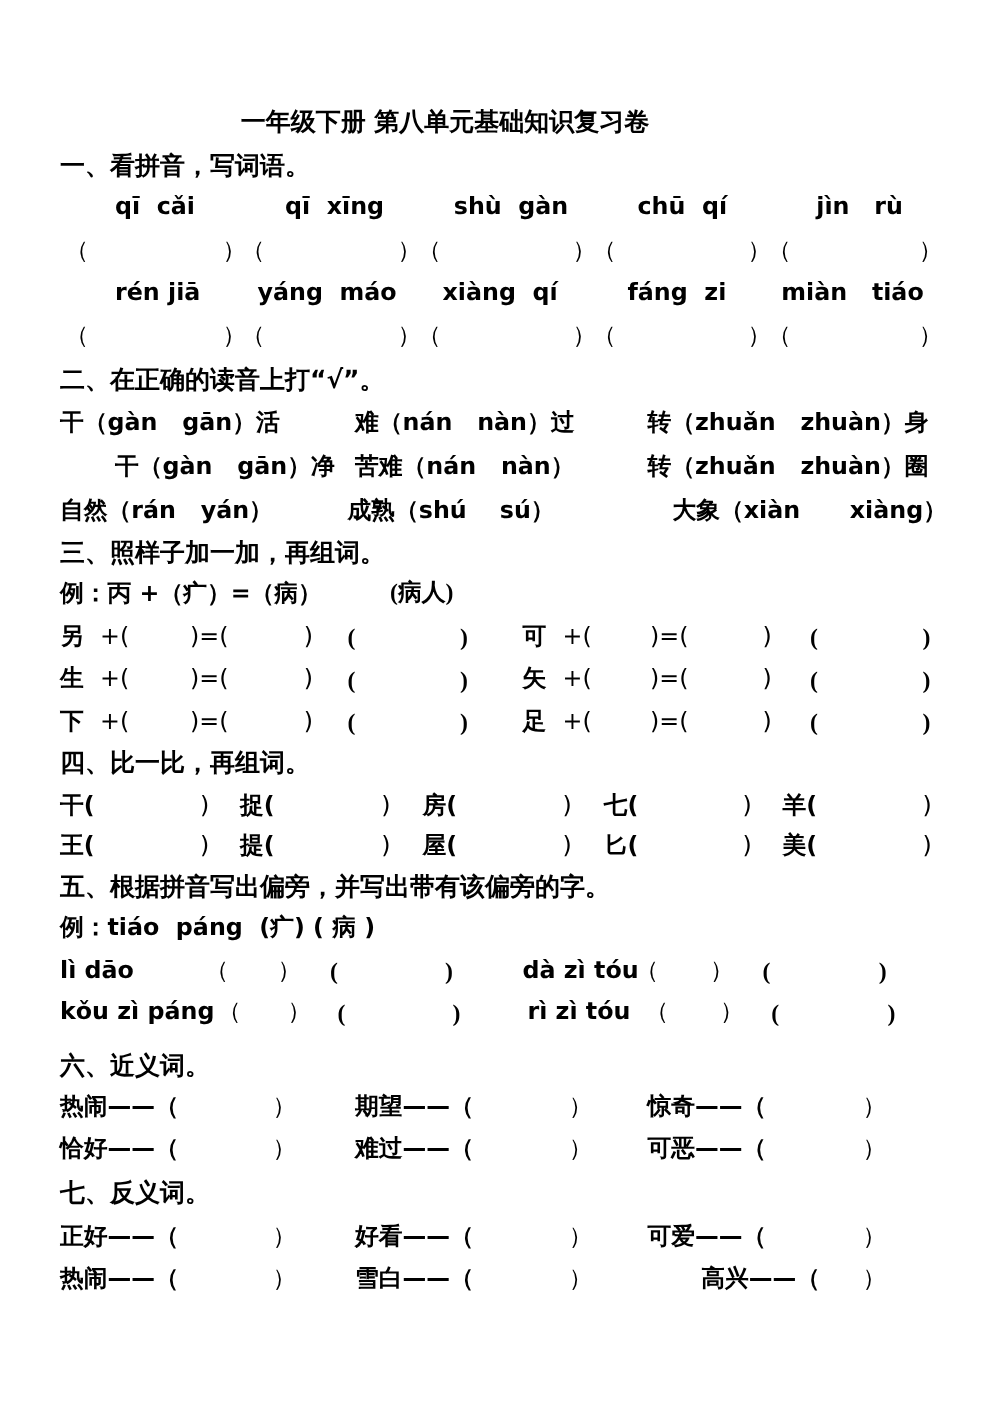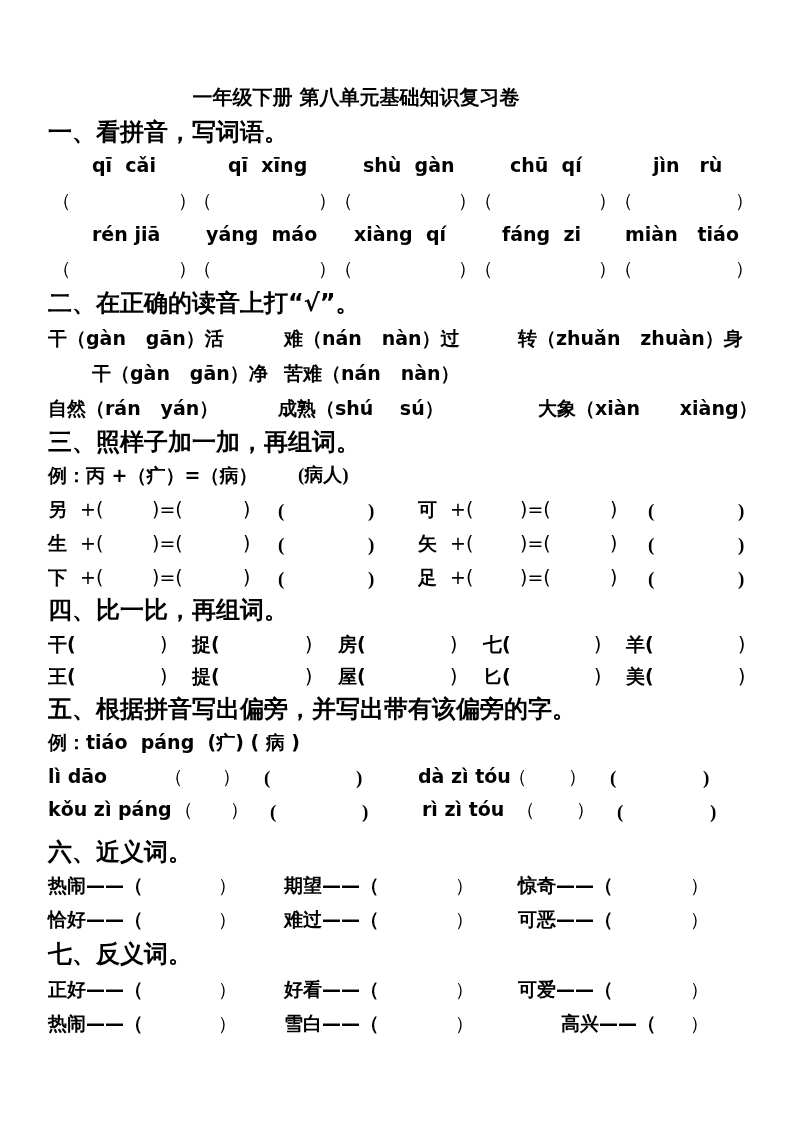--- a/index.html
+++ b/index.html
@@ -2,21 +2,21 @@
 <html><head>
 <meta charset="utf-8">
 <style>
   html, body { margin: 0; padding: 0; background: #ffffff; }
   body { width: 793px; height: 1122px; position: relative; overflow: hidden;
          font-family: "DejaVu Sans", "Liberation Sans", sans-serif; color: #000; }
   .page { position: absolute; left: 0; top: 0; width: 793px; height: 1122px; }
   .t { position: absolute; white-space: pre; font-size: 19px; line-height: 24px; font-weight: bold; }
   .title { position: absolute; top: 84px; left: 0; width: 712px; text-align: center;
            font-size: 20px; font-weight: bold; line-height: 26px; }
-  .heading { font-size: 24px; }
+  .heading { font-size: 20px; }
   .py { font-family: "DejaVu Sans", sans-serif; font-weight: bold; font-size: 19px; }
   .paren { font-weight: normal; }
   .serif { font-family: "Liberation Serif", "DejaVu Serif", serif; font-weight: bold; }
 </style>
 </head>
 <body>
 
 <div class="page">
 
   <div class="title">一年级下册 第八单元基础知识复习卷</div>
@@ -56,27 +56,28 @@
   <div class="t paren" style="left:598px;top:256px;">）</div>
   <div class="t paren" style="left:614px;top:256px;">（</div>
   <div class="t paren" style="left:735px;top:256px;">）</div>
 
   <div class="t heading" style="left:48px;top:291px;">二、在正确的读音上打“√”。</div>
   <div class="t" style="left:48px;top:326px;">干（gàn   gān）活</div>
   <div class="t" style="left:284px;top:326px;">难（nán   nàn）过</div>
   <div class="t" style="left:518px;top:326px;">转（zhuǎn   zhuàn）身</div>
   <div class="t" style="left:48px;top:361px;margin-left:44px;">干（gàn   gān）净</div>
   <div class="t" style="left:284px;top:361px;">苦难（nán   nàn）</div>
+  <div class="t" style="left:518px;top:361px;">转（zhuǎn   zhuàn）圈</div>
   <div class="t" style="left:48px;top:396px;">自然（rán   yán）</div>
   <div class="t" style="left:278px;top:396px;">成熟（shú    sú）</div>
   <div class="t" style="left:518px;top:396px;margin-left:20px;">大象（xiàn      xiàng）</div>
 
   <div class="t heading" style="left:48px;top:430px;">三、照样子加一加，再组词。</div>
   <div class="t" style="left:48px;top:463px;">例：丙 +（疒）=（病）</div>
-  <div class="t serif" style="left:298px;top:463px;">(病人)</div>
+  <div class="t serif" style="left:312px;top:463px;">(病人)</div>
 
   <div class="t" style="left:48px;top:497px;">另</div>
   <div class="t paren" style="left:80px;top:497px;">+(</div>
   <div class="t paren" style="left:152px;top:497px;">)=(</div>
   <div class="t paren" style="left:243px;top:497px;">)</div>
   <div class="t serif" style="left:278px;top:499px;">(</div>
   <div class="t serif" style="left:368px;top:499px;">)</div>
   <div class="t" style="left:418px;top:497px;">可</div>
   <div class="t paren" style="left:450px;top:497px;">+(</div>
   <div class="t paren" style="left:520px;top:497px;">)=(</div>

